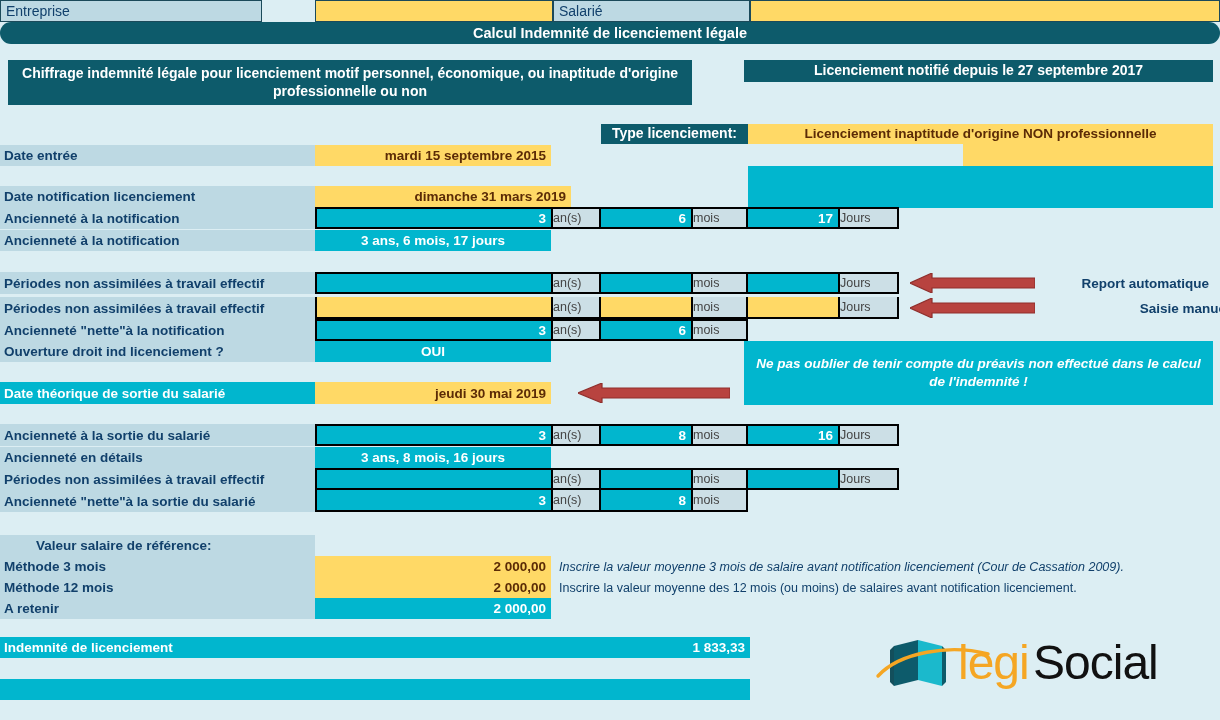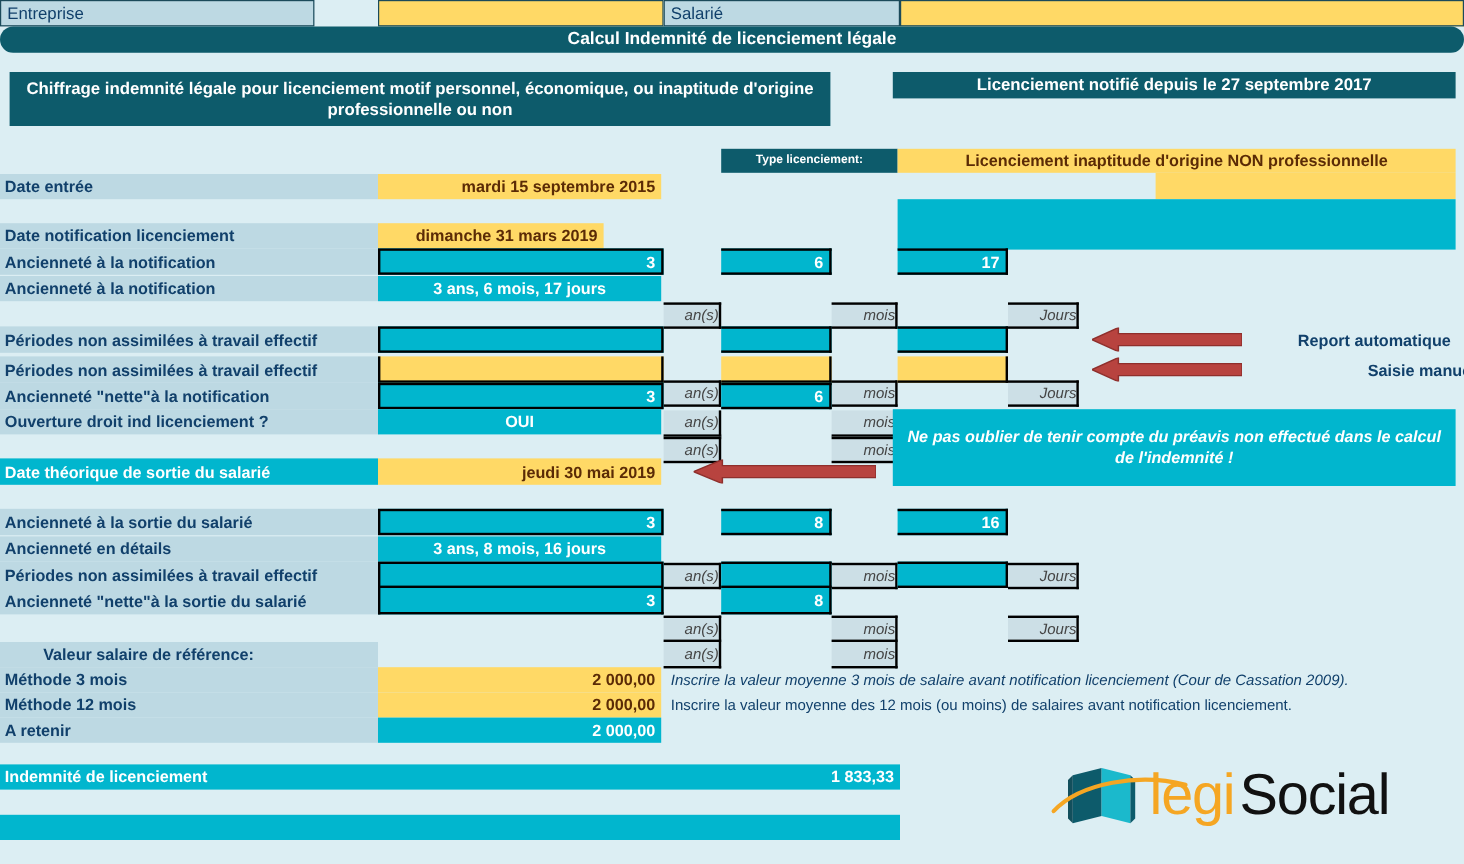--- a/index.html
+++ b/index.html
@@ -30,23 +30,23 @@
     color:#5b2b06;font-weight:bold;font-size:13.5px;
     display:flex;align-items:center;justify-content:flex-end;
     padding-right:5px;
     text-align:right;
   }
   .val-ctr{
     color:#ffffff;font-weight:bold;font-size:13.5px;
     display:flex;align-items:center;justify-content:center;
   }
   .unit{
-    color:#444;font-style:italic;font-size:12.5px;
+    color:#444;font-size:12.5px;
     background:#ccdfe6;
-    display:flex;align-items:center;justify-content:flex-end;margin-top:45px;
+    display:flex;align-items:center;justify-content:flex-start;
   }
   .hdr-white{
     color:#ffffff;font-weight:bold;font-size:14px;
     display:flex;align-items:center;justify-content:center;
     text-align:center;line-height:1.25;
   }
   .note-it{
     color:#ffffff;font-weight:bold;font-style:italic;font-size:13.5px;
     display:flex;align-items:center;justify-content:center;
     text-align:center;line-height:1.35;padding:0 8px;
@@ -87,42 +87,42 @@
   <span>Calcul Indemnité de licenciement légale</span>
 </div>
 
 <div class="abs bg-dark hdr-white" style="left:8px;top:60px;width:684px;height:45px;">
   <span style="display:block;padding:0 10px;">Chiffrage indemnité légale pour licenciement motif personnel, économique, ou inaptitude d'origine professionnelle ou non</span>
 </div>
 <div class="abs bg-dark hdr-white" style="left:744px;top:60px;width:469px;height:22px;">
   <span>Licenciement notifié depuis le 27 septembre 2017</span>
 </div>
 
-<div class="abs bg-dark hdr-white" style="left:601px;top:124px;width:147px;height:20px;font-size:10px;">
+<div class="abs bg-dark hdr-white" style="left:601px;top:124px;width:147px;height:20px;font-size:14px;">
   <span>Type licenciement:</span>
 </div>
 <div class="abs bg-yel" style="left:748px;top:124px;width:465px;height:20px;">
   <div class="hdr-white" style="width:100%;height:100%;color:#5b2b06;font-size:13.5px;">Licenciement inaptitude d'origine NON professionnelle</div>
 </div>
 
 <div class="abs bg-yel" style="left:963px;top:144px;width:250px;height:22px;"></div>
 
 <div class="abs bg-cyan" style="left:748px;top:166px;width:465px;height:42px;"></div>
 
 <div class="abs bg-lbl lbl" style="left:0;top:145px;width:315px;height:21px;">
   <span>Date entrée</span>
 </div>
 <div class="abs bg-yel val-dk" style="left:315px;top:145px;width:236px;height:21px;">
   <span>mardi 15 septembre 2015</span>
 </div>
 
 <div class="abs bg-lbl lbl" style="left:0;top:186px;width:315px;height:21px;">
   <span>Date notification licenciement</span>
 </div>
-<div class="abs bg-yel val-dk" style="left:315px;top:186px;width:188px;height:21px;">
+<div class="abs bg-yel val-dk" style="left:315px;top:186px;width:256px;height:21px;">
   <span>dimanche 31 mars 2019</span>
 </div>
 
 <div class="abs bg-lbl lbl" style="left:0;top:207px;width:315px;height:22px;">
   <span>Ancienneté à la notification</span>
 </div>
 <div class="abs box bg-cyan val-num" style="left:315px;top:207px;width:238px;height:22px;">
   <span>3</span>
 </div>
 <div class="abs box unit" style="left:553px;top:207px;width:48px;height:22px;border-left:none;">

